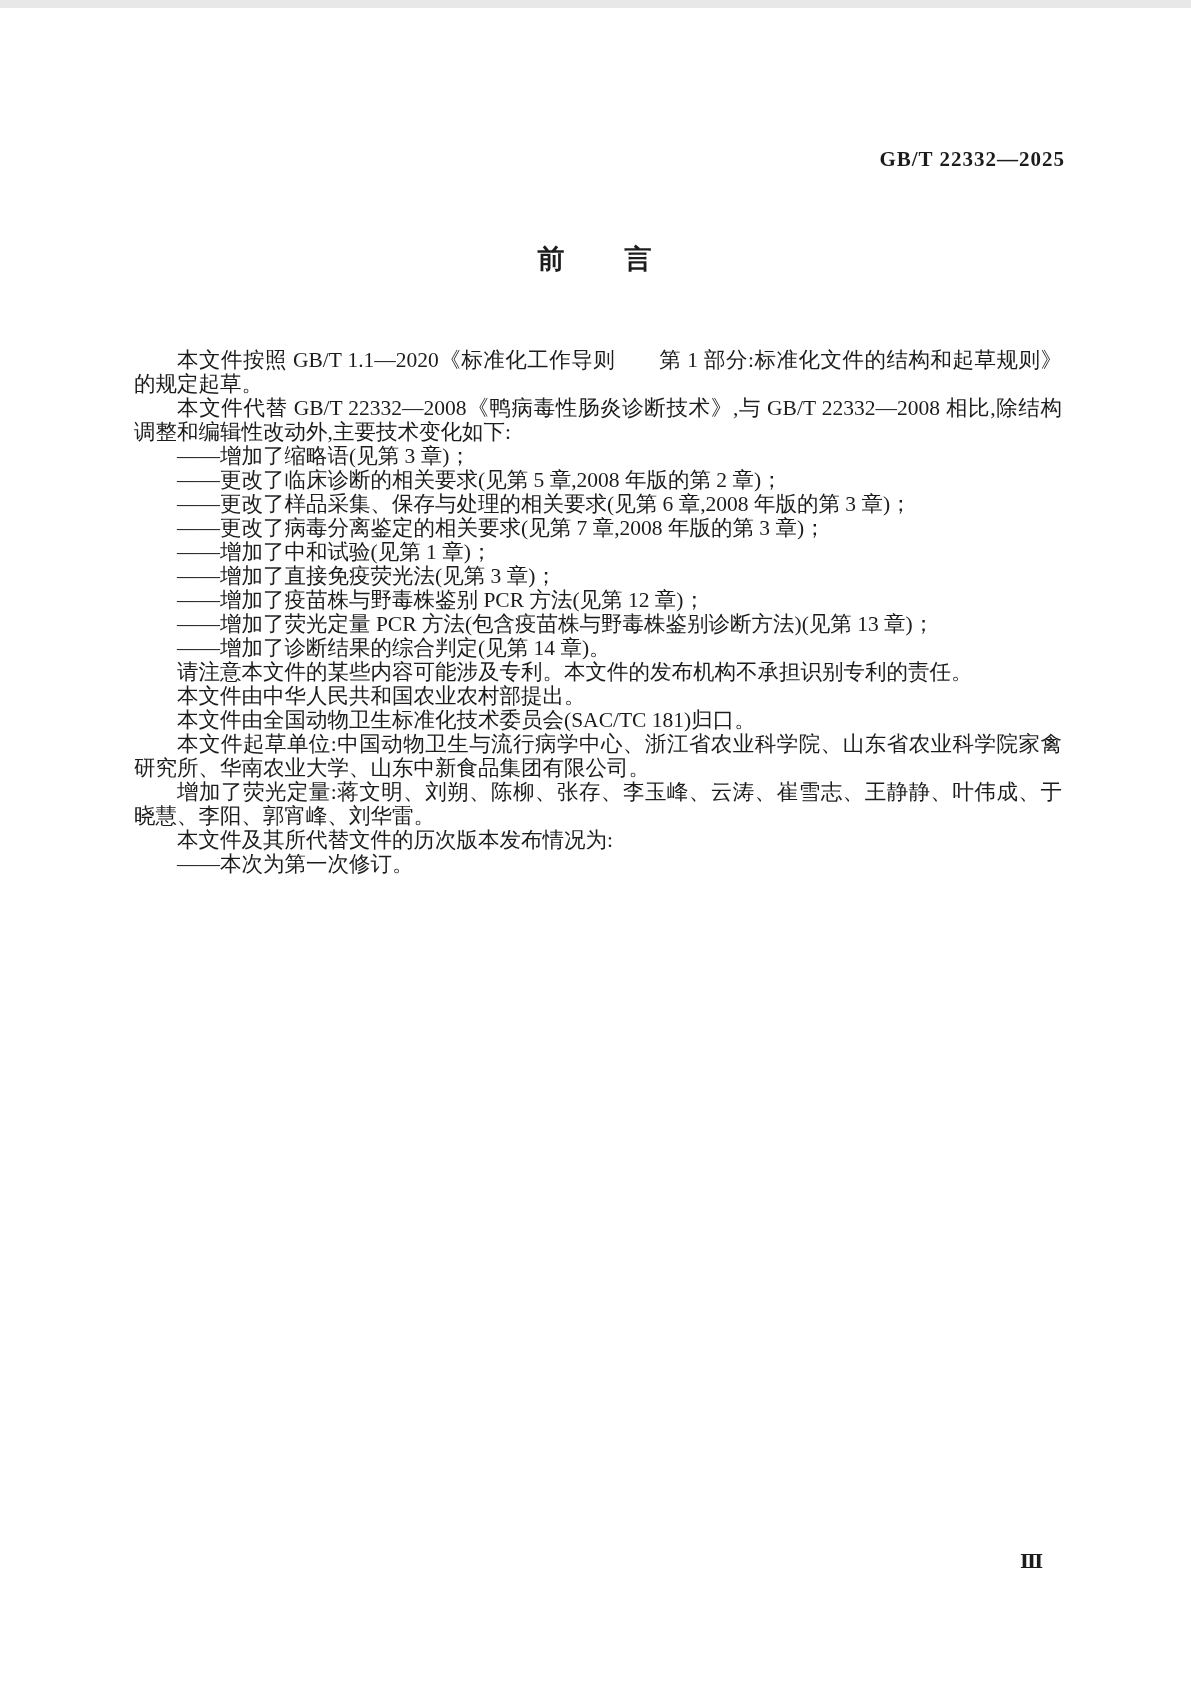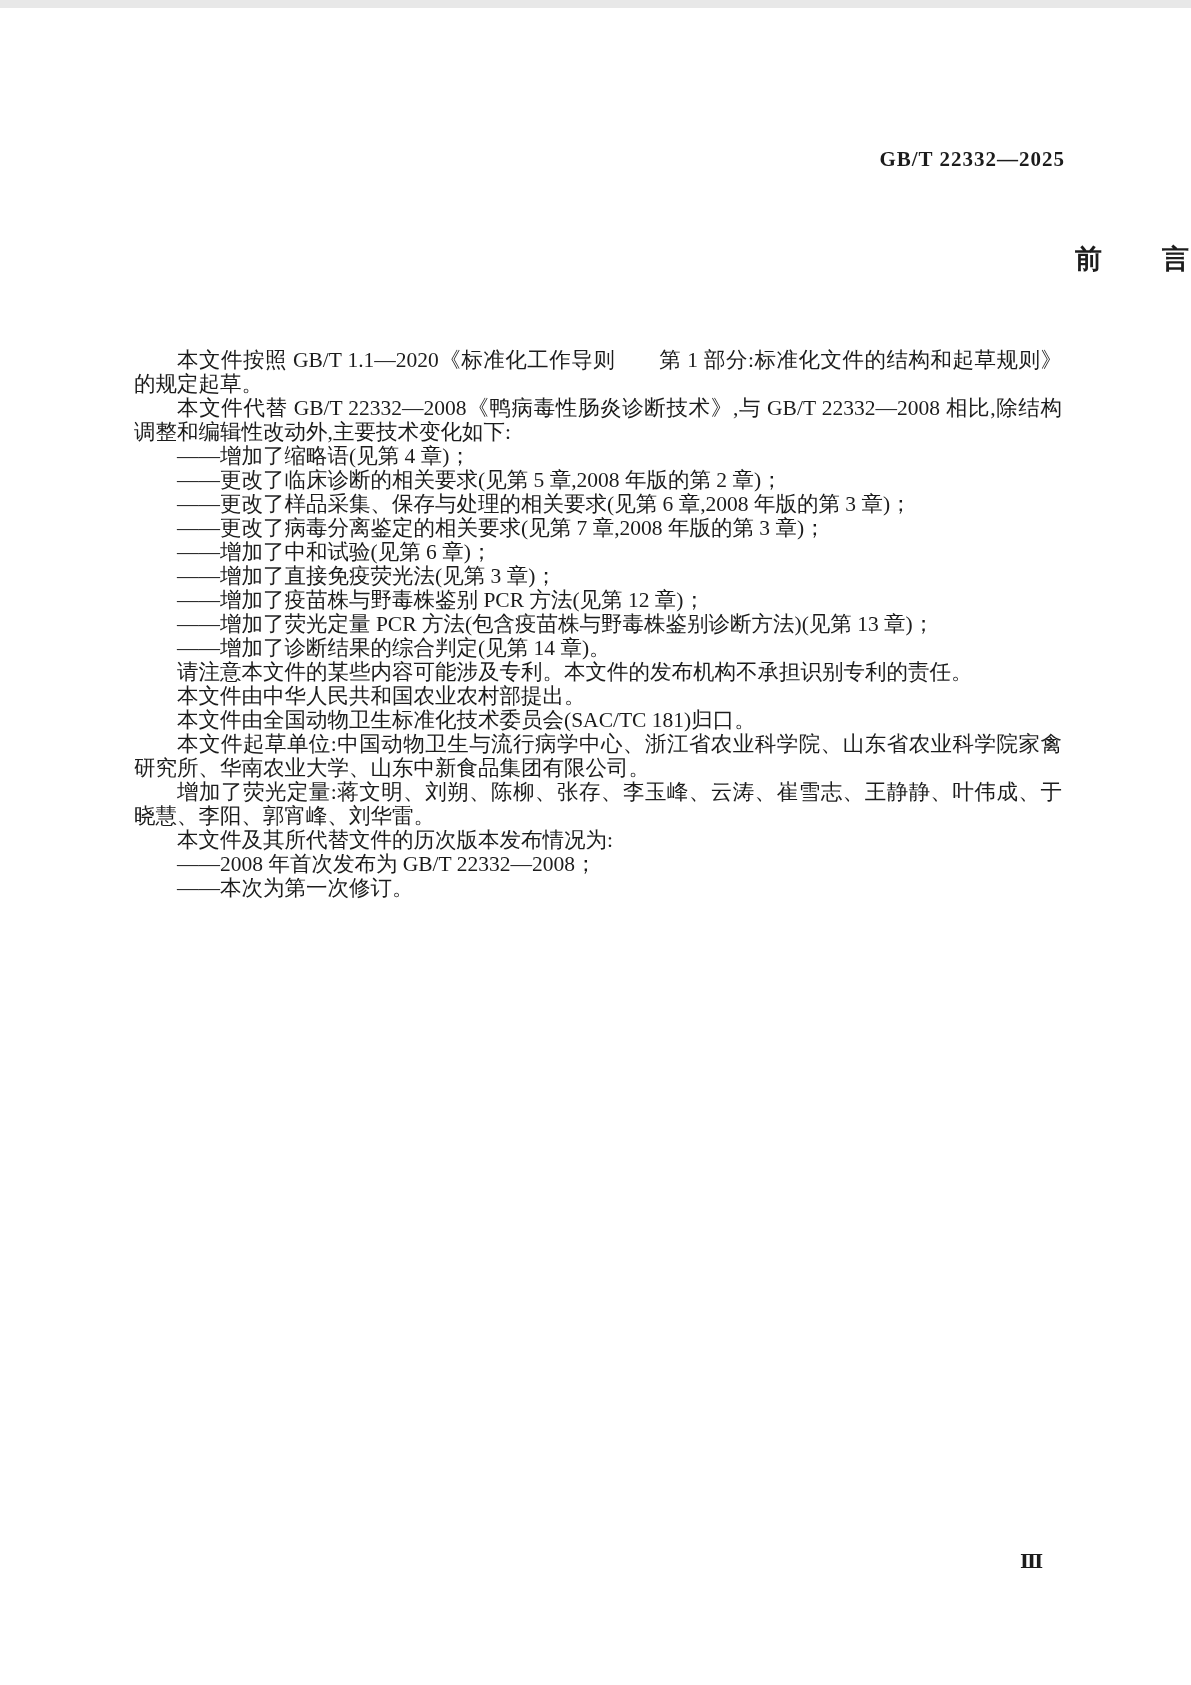--- a/index.html
+++ b/index.html
@@ -18,21 +18,21 @@
     font-size:21px;
     font-weight:bold;
     letter-spacing:1px;
     font-family:"Liberation Serif","DejaVu Serif",serif;
   }
   .doc-title{
     position:absolute;
     top:233px;left:0;
     width:100%;
     margin:0;
-    text-align:right;
+    text-align:center;
     font-size:27px;
     font-weight:bold;
     font-family:"Liberation Sans","DejaVu Sans",sans-serif;
     letter-spacing:2px;
   }
   .body-text{
     position:absolute;
     left:134px;top:340px;
     width:928px;
     font-size:21.5px;
@@ -59,36 +59,35 @@
 <div class="page">
 
   <div class="std-code">GB/T 22332—2025</div>
 
   <h1 class="doc-title">前　　言</h1>
 
   <div class="body-text">
     <p class="para">本文件按照 GB/T 1.1—2020《标准化工作导则　　第 1 部分:标准化文件的结构和起草规则》的规定起草。</p>
     <p class="para">本文件代替 GB/T 22332—2008《鸭病毒性肠炎诊断技术》,与 GB/T 22332—2008 相比,除结构调整和编辑性改动外,主要技术变化如下:</p>
 
-    <p class="list-item">——增加了缩略语(见第 4 章)；</p>
+    <p class="list-item">——增加了缩略语(见第 3 章)；</p>
     <p class="list-item">——更改了临床诊断的相关要求(见第 5 章,2008 年版的第 2 章)；</p>
     <p class="list-item">——更改了样品采集、保存与处理的相关要求(见第 6 章,2008 年版的第 3 章)；</p>
     <p class="list-item">——更改了病毒分离鉴定的相关要求(见第 7 章,2008 年版的第 3 章)；</p>
-    <p class="list-item">——增加了中和试验(见第 6 章)；</p>
+    <p class="list-item">——增加了中和试验(见第 1 章)；</p>
     <p class="list-item">——增加了直接免疫荧光法(见第 3 章)；</p>
     <p class="list-item">——增加了疫苗株与野毒株鉴别 PCR 方法(见第 12 章)；</p>
     <p class="list-item">——增加了荧光定量 PCR 方法(包含疫苗株与野毒株鉴别诊断方法)(见第 13 章)；</p>
     <p class="list-item">——增加了诊断结果的综合判定(见第 14 章)。</p>
 
     <p class="para">请注意本文件的某些内容可能涉及专利。本文件的发布机构不承担识别专利的责任。</p>
     <p class="para">本文件由中华人民共和国农业农村部提出。</p>
     <p class="para">本文件由全国动物卫生标准化技术委员会(SAC/TC 181)归口。</p>
     <p class="para">本文件起草单位:中国动物卫生与流行病学中心、浙江省农业科学院、山东省农业科学院家禽研究所、华南农业大学、山东中新食品集团有限公司。</p>
     <p class="para">增加了荧光定量:蒋文明、刘朔、陈柳、张存、李玉峰、云涛、崔雪志、王静静、叶伟成、于晓慧、李阳、郭宵峰、刘华雷。</p>
     <p class="para">本文件及其所代替文件的历次版本发布情况为:</p>
 
-    <p class="list-item">——2008 年首次发布为 GB/T 22332—2008；</p>
     <p class="list-item">——本次为第一次修订。</p>
   </div>
 
   <div class="page-number">Ⅲ</div>
 
 </div>
 
 </body></html>

